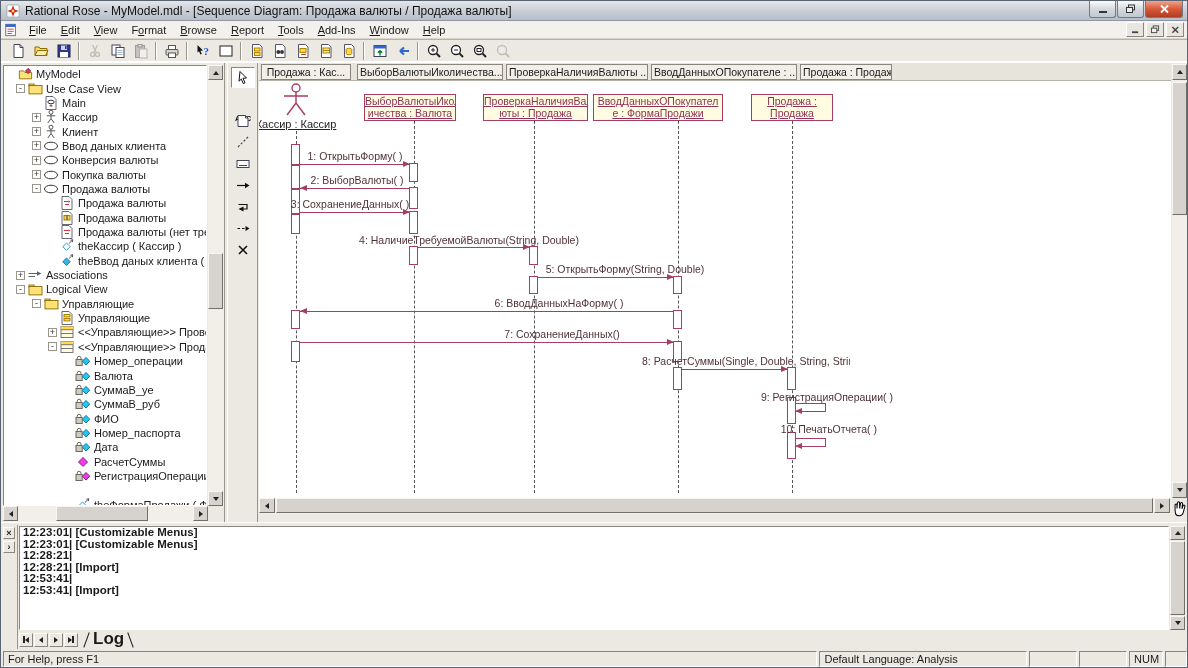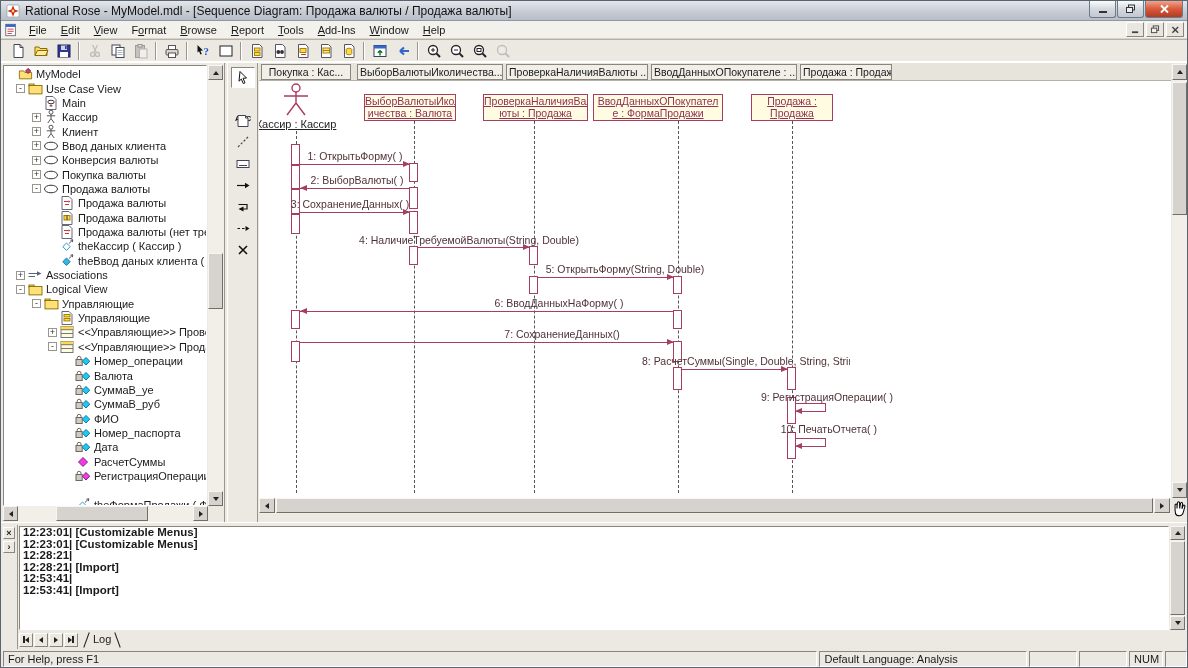--- a/index.html
+++ b/index.html
@@ -92,21 +92,21 @@
   .logstrip { position:absolute; left:0; top:0; width:17px; height:100%; border-right:1px solid #9a968e; }
   .lsb { position:absolute; left:2px; width:12px; height:12px; background:#ece9e2; border:1px solid; border-color:#fff #8a867e #8a867e #fff;
     display:flex; align-items:center; justify-content:center; font-size:9px; line-height:9px; color:#222; font-weight:bold; }
   .logbox { position:absolute; left:18px; top:1px; width:1150px; height:104px; background:#fff;
     border:1px solid; border-color:#8a867e #fff #fff #8a867e; overflow:hidden; }
   .logline { font-weight:bold; font-size:11.5px; line-height:11.6px; white-space:pre; padding-left:3px; }
   .lognav { position:absolute; left:18px; top:106px; height:17px; display:flex; align-items:center; }
   .navb { width:14px; height:14px; background:#ece9e2; border:1px solid; border-color:#fff #8a867e #8a867e #fff;
     display:flex; align-items:center; justify-content:center; margin-right:1px; }
   .bar { width:1.5px; height:7px; background:#222; }
-  .logtab { position:relative; margin-left:4px; padding:0 10px; font-weight:normal; font-size:11px; height:15px; line-height:14px; }
+  .logtab { position:relative; margin-left:4px; padding:0 10px; font-weight:bold; font-size:17px; height:15px; line-height:14px; }
   .logtab::before, .logtab::after { content:""; position:absolute; top:0; width:1px; height:16px; background:#222; }
   .logtab::before { left:3px;  transform:rotate(20deg); }
   .logtab::after  { right:3px; transform:rotate(-20deg); }
 
   
   .statusbar { position:absolute; left:0; top:648px; width:100%; height:20px; background:#ece9e2; display:flex; align-items:center; }
   .scell { height:16px; border:1px solid; border-color:#8a867e #fff #fff #8a867e; margin-left:2px;
     padding:1px 16px 0 4px; white-space:nowrap; overflow:hidden; }
   .handcursor { position:absolute; left:1169px; top:497px; width:18px; height:22px; z-index:50; }
 </style>
@@ -738,21 +738,21 @@
         </svg>
       </span>
       <span class="xbtn" style="top: 176px;">
         <svg width="16" height="16" viewBox="0 0 16 16">
           <path d="M4 4 L12 12 M12 4 L4 12" stroke="#111" stroke-width="1.6" fill="none"></path>
         </svg>
       </span>
     </div>
 
   <div class="tabsrow" id="tabsrow">
-      <div class="ltab" style="left: 2px; width: 90px;">Покупка : Кас...</div>
+      <div class="ltab" style="left: 2px; width: 90px;">Продажа : Кас...</div>
       <div class="ltab" style="left: 98px; width: 146px;">ВыборВалютыИколичества...</div>
       <div class="ltab" style="left: 247px; width: 142px;">ПроверкаНаличияВалюты ...</div>
       <div class="ltab" style="left: 392px; width: 146px;">ВводДанныхОПокупателе : ...</div>
       <div class="ltab" style="left: 541px; width: 92px;">Продажа : Продажа</div>
     </div>
 
   <div class="canvas" id="canvas">
       <div class="" style="position: absolute; left: 20px; top: 2px;"><svg width="34" height="36" viewBox="0 0 34 36">
           <circle cx="17" cy="5" r="4" fill="none" stroke="#a63e62" stroke-width="1.4"></circle>
           <path d="M17 9 V20 M5 13 H29 M17 20 L8 32 M17 20 L26 32" stroke="#a63e62" stroke-width="1.4" fill="none"></path>

